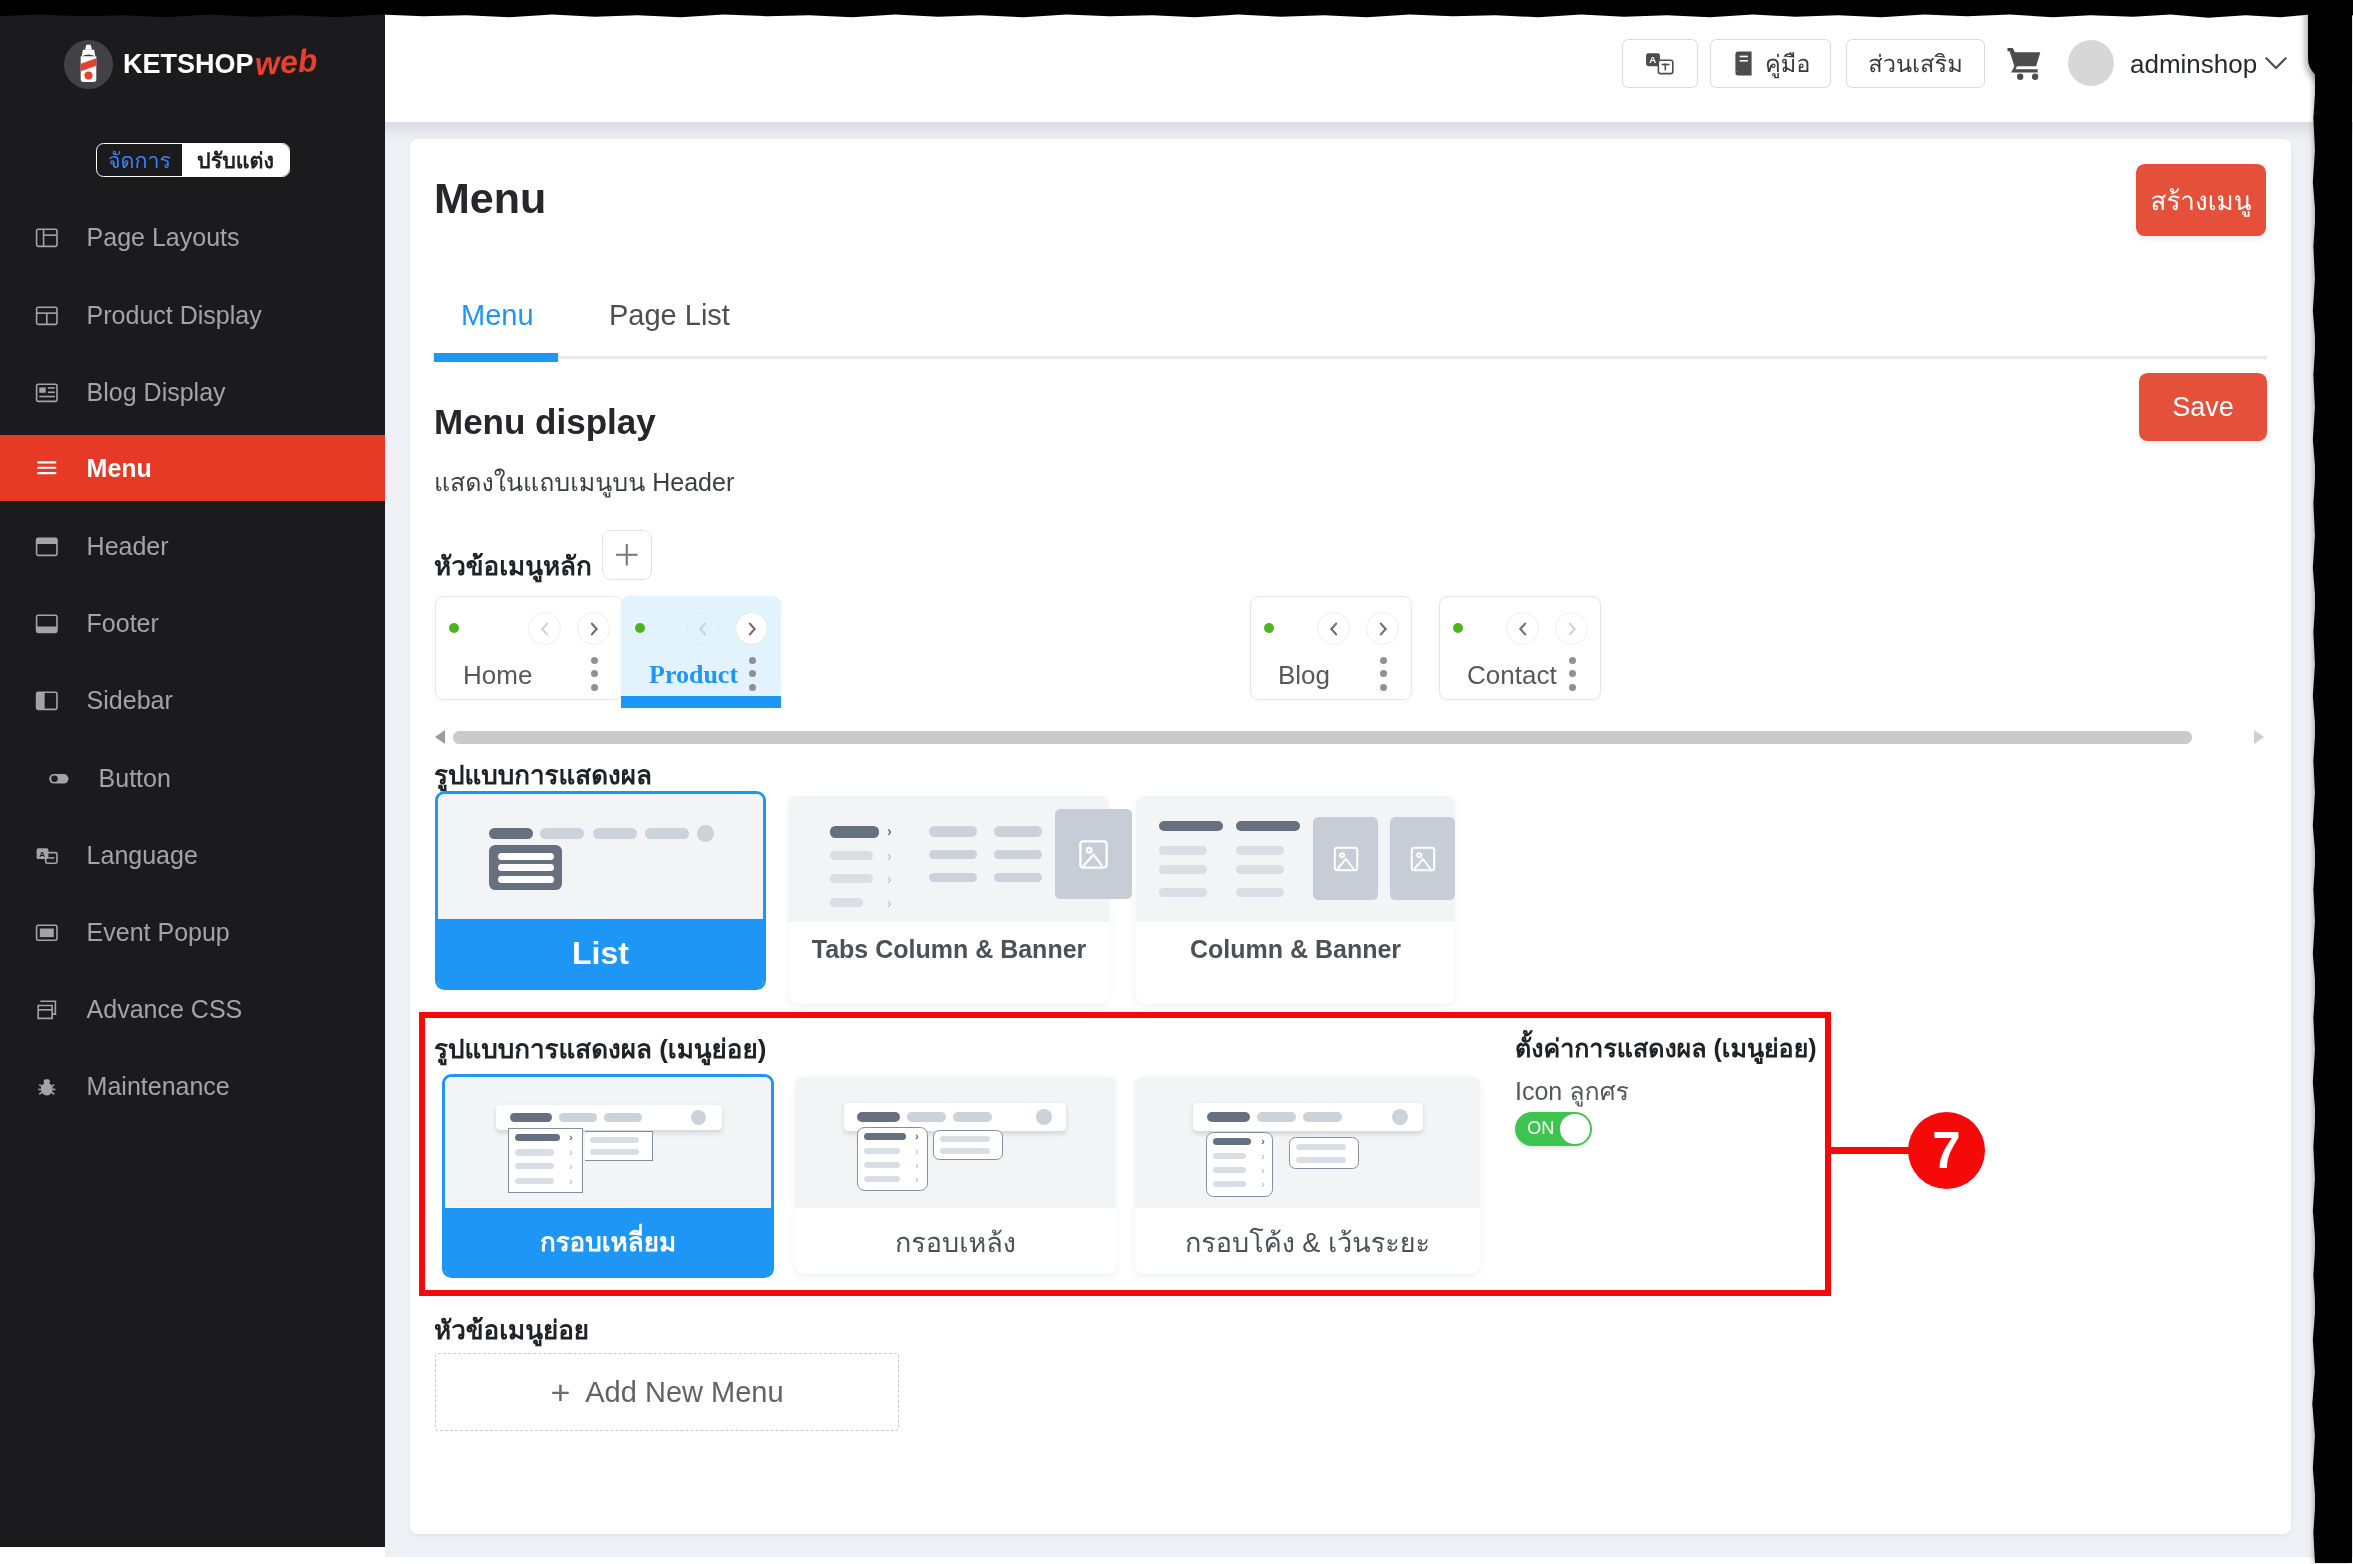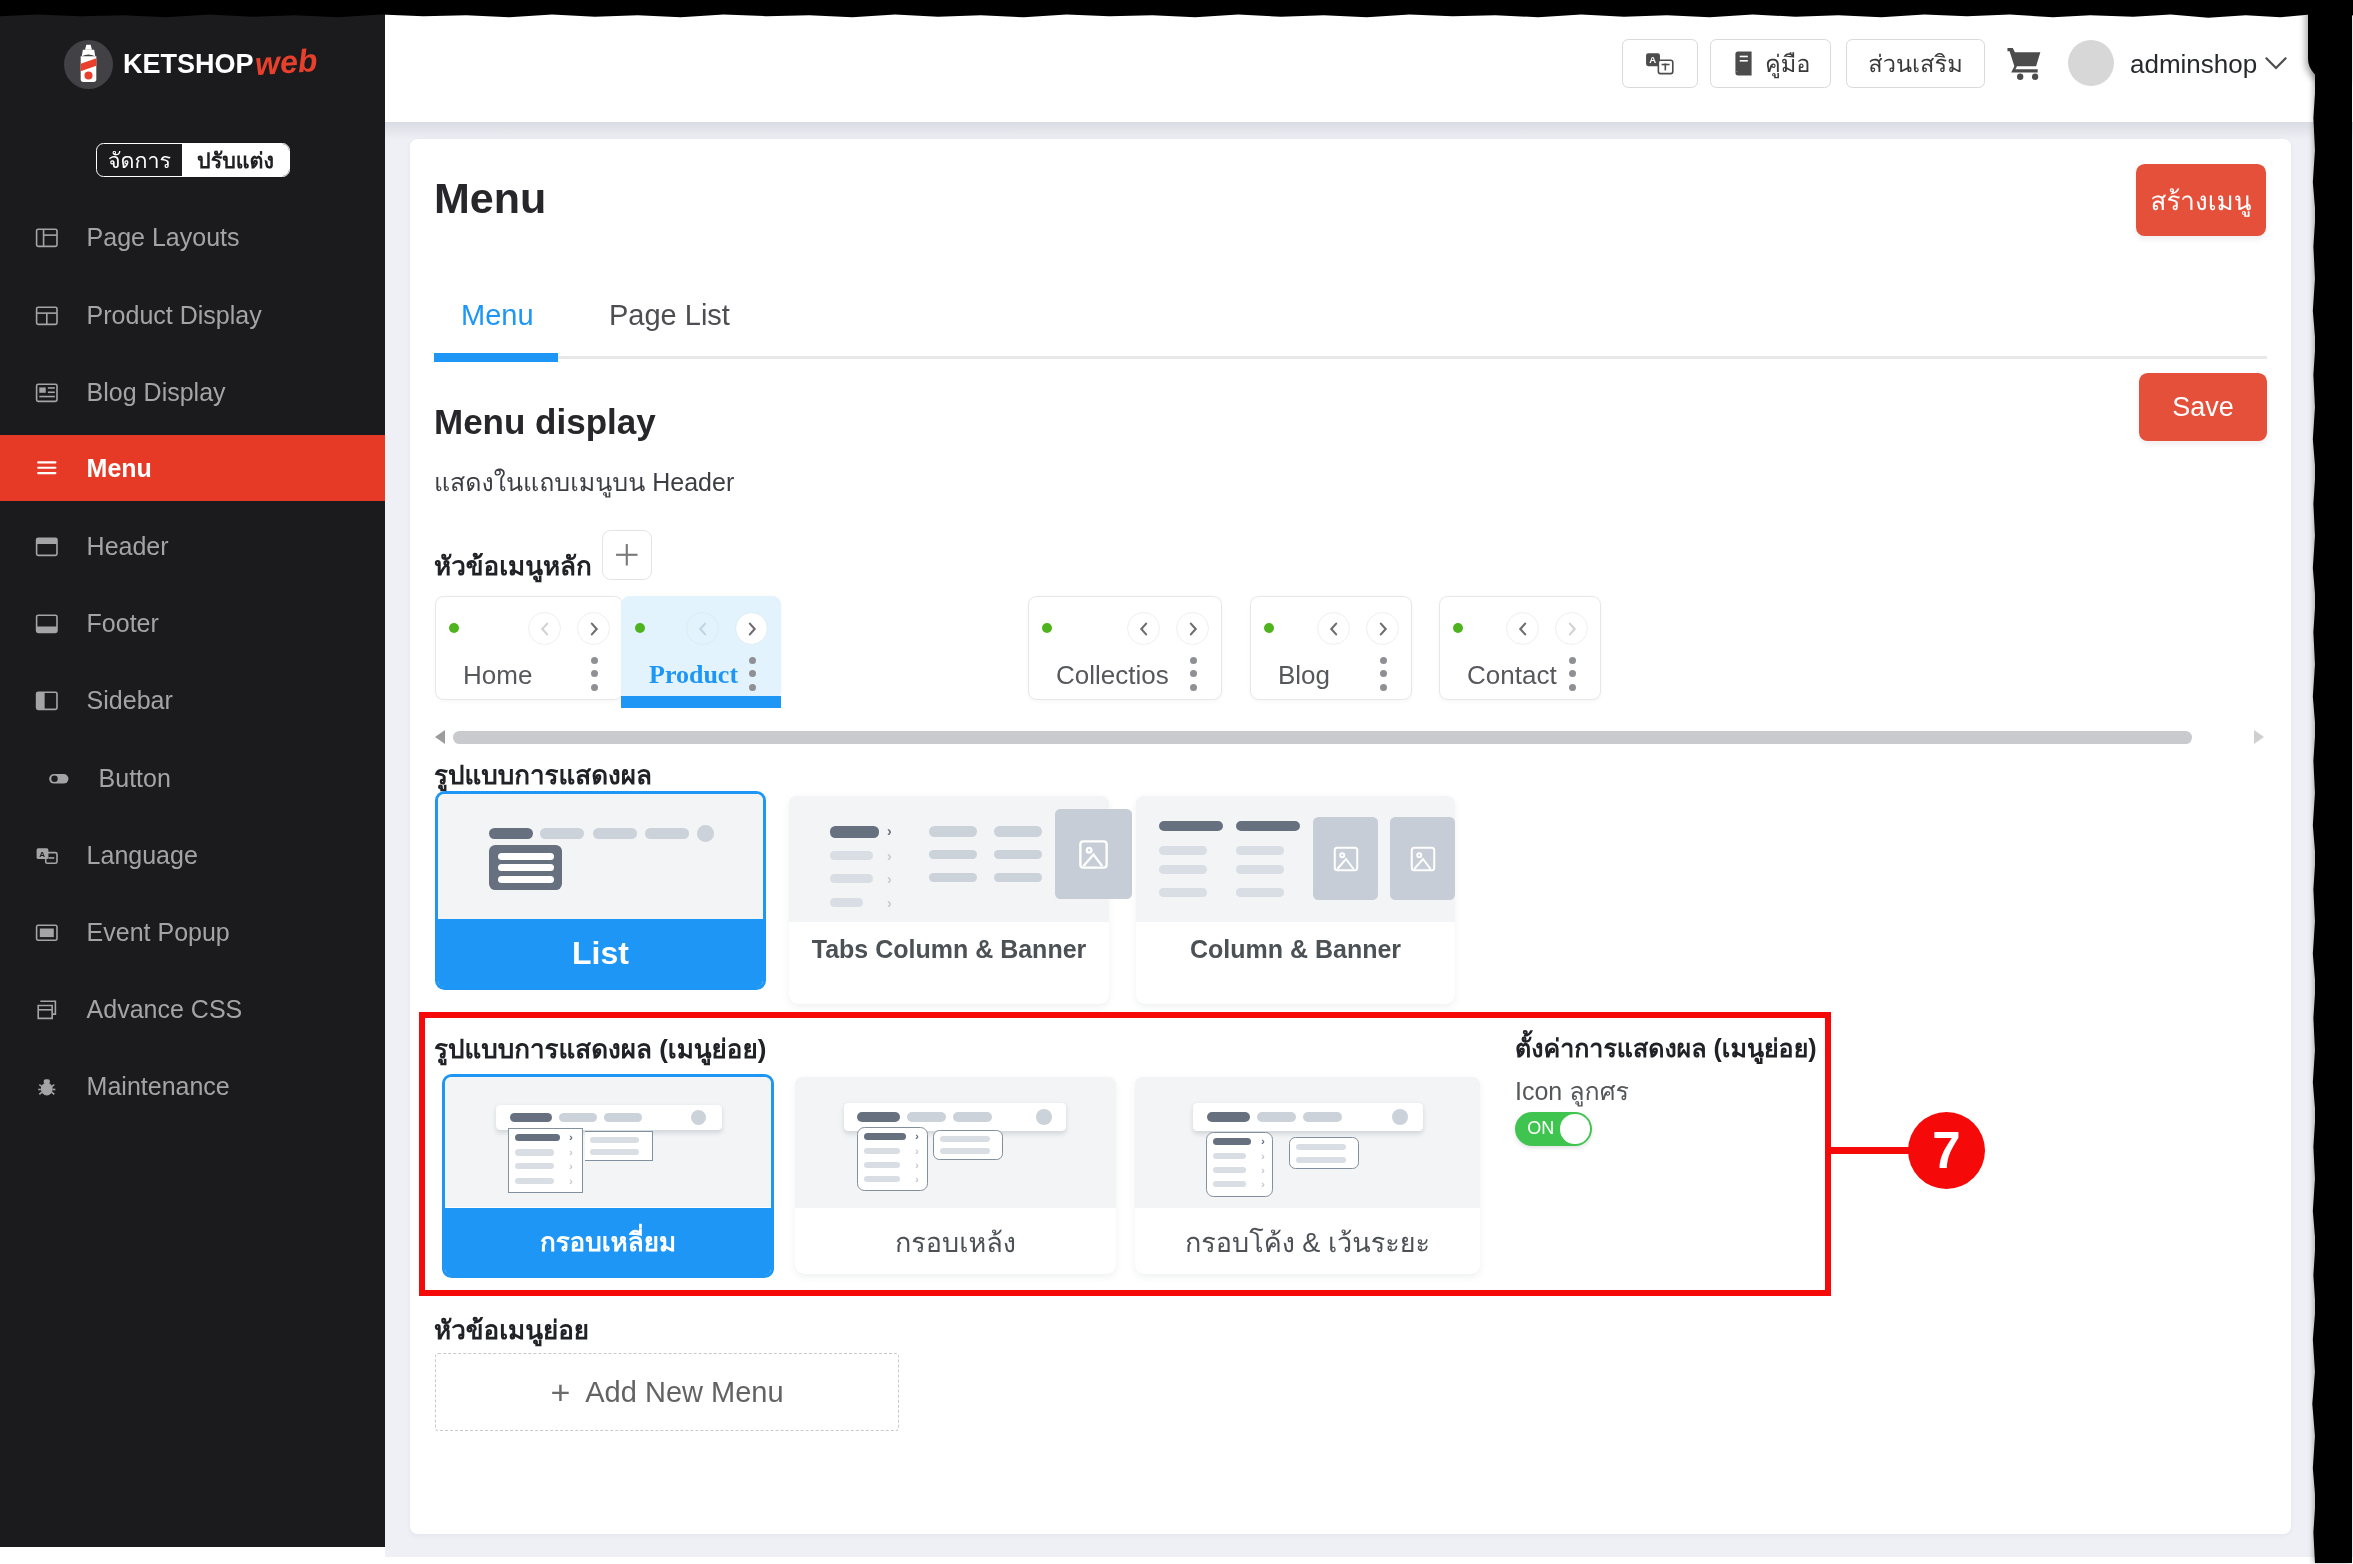--- a/index.html
+++ b/index.html
@@ -13,21 +13,21 @@
 .card{left:410px;top:139px;width:1881px;height:1395px;background:#fff;border-radius:7.5px;box-shadow:0 1.6px 5.4px rgba(40,50,60,.05);}
 .sidebar{left:0;top:0;width:385px;height:1547px;background:#1b1b1d;}
 .edge-top{left:0;top:0;width:2354px;height:14px;background:#000;}
 .edge-right{left:2315px;top:0;width:37px;height:1563px;background:#000;box-shadow:-2.1px 0 5.4px rgba(0,0,0,.28);}
 .edge-corner{left:2308px;top:0;width:44px;height:80px;background:#000;border-bottom-left-radius:21.4px;box-shadow:-2.1px 2.1px 6.4px rgba(0,0,0,.3);}
 
 .logo-circle{left:64px;top:40px;width:49px;height:49px;border-radius:50%;background:#424246;}
 .logo-ket{left:123px;top:49px;font-size:27px;font-weight:bold;color:#fff;letter-spacing:0px;}
 .logo-web{left:255px;top:44px;font-size:32px;font-weight:bold;font-style:italic;color:#e8402c;transform:rotate(-4deg);}
 .sb-toggle{left:96px;top:143px;width:194px;height:34px;border:1.6px solid #fff;border-radius:7.5px;display:flex;overflow:hidden;}
-.sb-toggle .l{width:85px;display:flex;align-items:center;justify-content:center;color:#ffffff;font-size:21.4px;}
+.sb-toggle .l{width:85px;display:flex;align-items:center;justify-content:center;color:#3b82f6;font-size:21.4px;}
 .sb-toggle .r{flex:1;background:#fff;display:flex;align-items:center;justify-content:center;color:#202022;font-size:21.4px;font-weight:bold;}
 .nav-item{left:0;width:385px;height:77px;display:flex;align-items:center;color:#a4a4a6;font-size:25px;}
 .nav-item svg{margin-left:35px;}
 .nav-item .lbl{margin-left:28px;}
 .nav-item.active{background:#e73a26;color:#fff;font-weight:bold;}
 
 .tb-btn{top:39px;height:49px;border:1.1px solid #d9d9d9;border-radius:6.4px;background:#fff;display:flex;align-items:center;justify-content:center;color:#3a3a3a;font-size:23.6px;}
 .cart{left:2006px;top:46px;}
 .avatar{left:2068px;top:40px;width:46px;height:46px;border-radius:50%;background:#d7d7d7;}
 .admname{left:2130px;top:49px;font-size:26px;color:#28292e;}
@@ -167,39 +167,20 @@
           </svg>
         </span>
       <span class="nm">Product</span>
       <span class="dots3" style="right:25px;">
           <i></i>
           <i></i>
           <i></i>
         </span>
       <span class="bar"></span>
     </div>
-    <div class="abs chip" style="left:618px;width:194px;">
-      <span class="dot"></span>
-      <span class="cc" style="right:61px;">
-          <svg width="14" height="14" viewBox="0 0 26 26" fill="none" stroke="#6e6e70" stroke-width="4" stroke-linecap="round">
-            <polyline points="17,3 8,13 17,23"></polyline>
-          </svg>
-        </span>
-      <span class="cc" style="right:11.8px;">
-          <svg width="14" height="14" viewBox="0 0 26 26" fill="none" stroke="#6e6e70" stroke-width="4" stroke-linecap="round">
-            <polyline points="9,3 18,13 9,23"></polyline>
-          </svg>
-        </span>
-      <span class="nm">Collectios</span>
-      <span class="dots3" style="right:25px;">
-          <i></i>
-          <i></i>
-          <i></i>
-        </span>
-    </div>
     <div class="abs chip" style="left:840px;width:162px;">
       <span class="dot"></span>
       <span class="cc" style="right:61px;">
           <svg width="14" height="14" viewBox="0 0 26 26" fill="none" stroke="#6e6e70" stroke-width="4" stroke-linecap="round">
             <polyline points="17,3 8,13 17,23"></polyline>
           </svg>
         </span>
       <span class="cc" style="right:11.8px;">
           <svg width="14" height="14" viewBox="0 0 26 26" fill="none" stroke="#6e6e70" stroke-width="4" stroke-linecap="round">
             <polyline points="9,3 18,13 9,23"></polyline>

